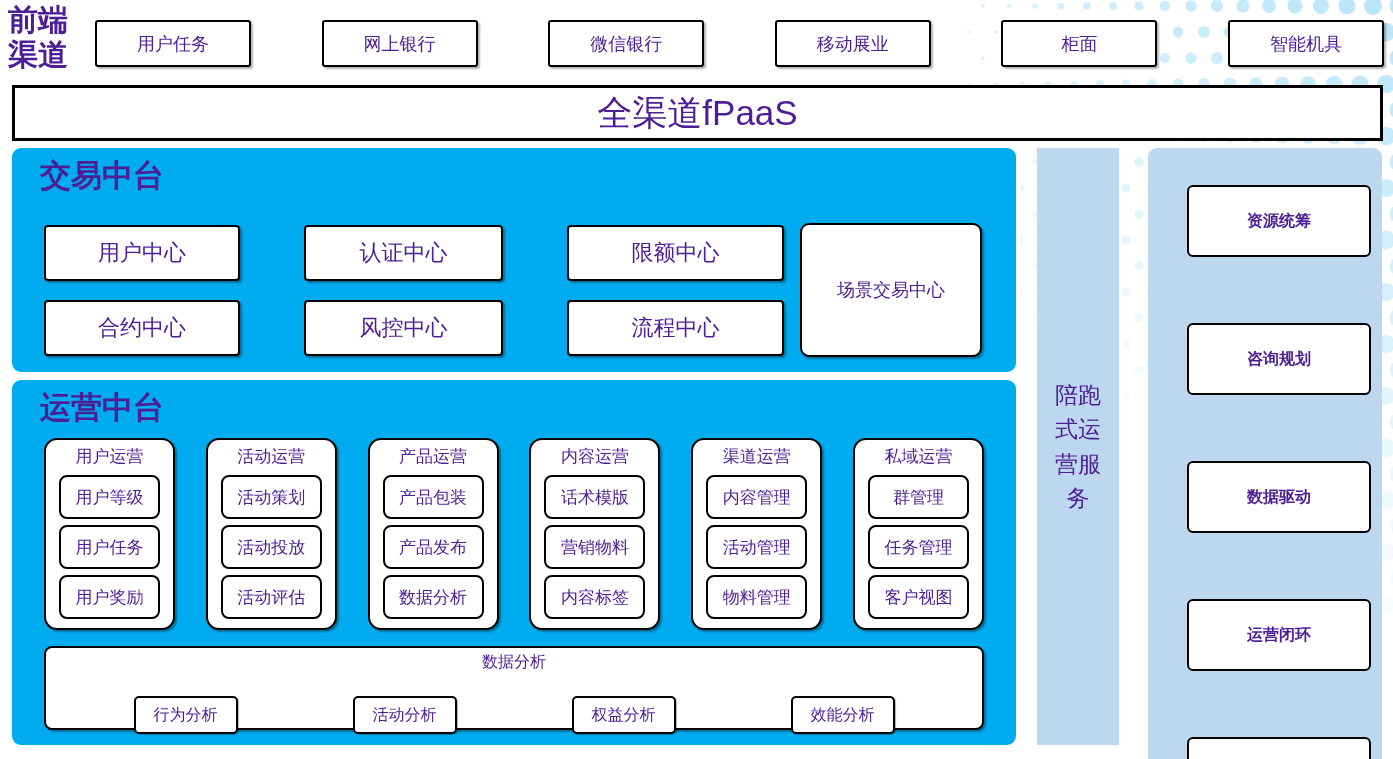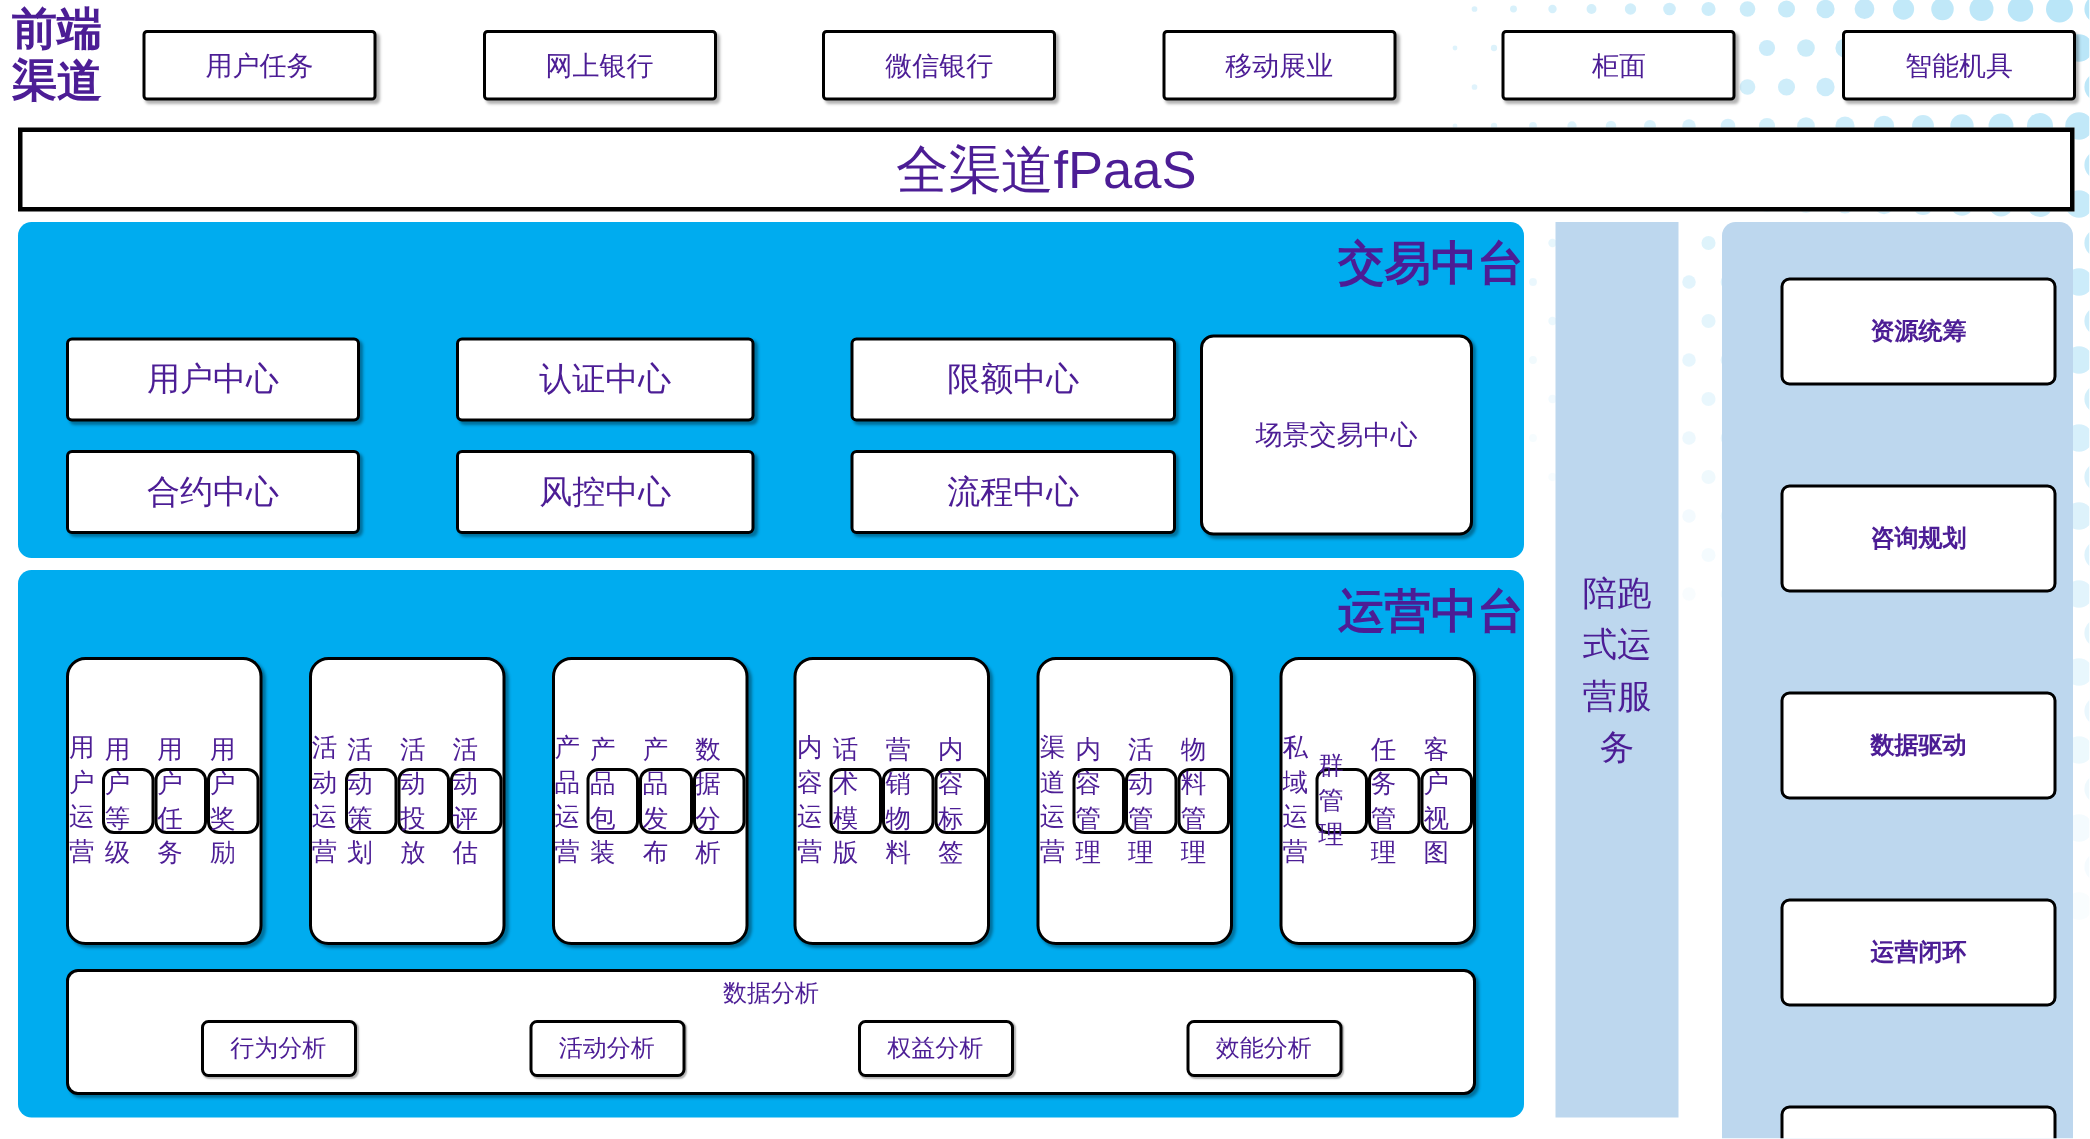--- a/index.html
+++ b/index.html
@@ -25,22 +25,23 @@
 
   
   .fpaas{
     left:12px;top:85px;width:1371px;height:56px;background:#fff;border:3px solid #000;
     display:flex;align-items:center;justify-content:center;font-size:35px;box-sizing:border-box;
   }
 
   
   .panel{background:var(--accent-blue);border-radius:9px;}
   .panel-title{
-    text-align:right;font-family:"Liberation Serif",serif;font-weight:bold;font-size:31px;
+    text-align:left;font-family:"Liberation Serif",serif;font-weight:bold;font-size:31px;
     padding-top:7px;
+    padding-left:28px;
   }
   .trading{left:12px;top:148px;width:1004px;height:224px;}
   .trading-grid{
     position:absolute;left:32px;top:77px;width:740px;
     display:grid;grid-template-columns:196px 199px 217px;justify-content:space-between;row-gap:19px;
   }
   .center-box{
     height:56px;background:#fff;border:2px solid #000;border-radius:4px;
     display:flex;align-items:center;justify-content:center;font-size:22px;
     box-shadow:2px 2px 2px rgba(0,0,0,0.35);box-sizing:border-box;
@@ -52,39 +53,39 @@
   }
 
   .operations{left:12px;top:380px;width:1004px;height:365px;}
   .ops-columns{
     position:absolute;left:32px;top:58px;width:940px;
     display:flex;justify-content:space-between;
   }
   .ops-col{
     width:131px;height:192px;background:#fff;border:2px solid #000;border-radius:13px;
     box-shadow:2px 2px 2px rgba(0,0,0,0.35);box-sizing:border-box;
-    display:flex;flex-direction:row;align-items:center;padding-top:5px;
+    display:flex;flex-direction:column;align-items:center;padding-top:5px;
   }
   .ops-col-title{font-size:17px;margin-bottom:7px;}
   .ops-item{
     width:101px;height:44px;background:#fff;border:2px solid #000;border-radius:8px;
     display:flex;align-items:center;justify-content:center;font-size:17px;
     margin-bottom:6px;box-sizing:border-box;
   }
   .analysis{
     position:absolute;left:32px;top:266px;width:940px;height:84px;background:#fff;
     border:2px solid #000;border-radius:8px;box-shadow:2px 2px 2px rgba(0,0,0,0.35);
     box-sizing:border-box;
   }
   .analysis-title{text-align:center;font-size:16px;padding-top:4px;}
   .analysis-items{display:flex;justify-content:space-around;margin-top:7px;padding:0 30px;}
   .analysis-box{
     width:104px;height:38px;background:#fff;border:2px solid #000;border-radius:5px;
     display:flex;align-items:center;justify-content:center;font-size:16px;
-    box-shadow:1px 1px 1px rgba(0,0,0,0.3);box-sizing:border-box;
+    box-shadow:1px 1px 1px rgba(0,0,0,0.3);box-sizing:border-box;margin-top:16px;
   }
 
   
   .companion-bar{
     left:1037px;top:148px;width:82px;height:597px;background:var(--light-blue);
     display:flex;align-items:center;justify-content:center;
   }
   .companion-label{
     width:52px;font-size:23px;line-height:1.5;text-align:center;word-break:break-all;
   }

